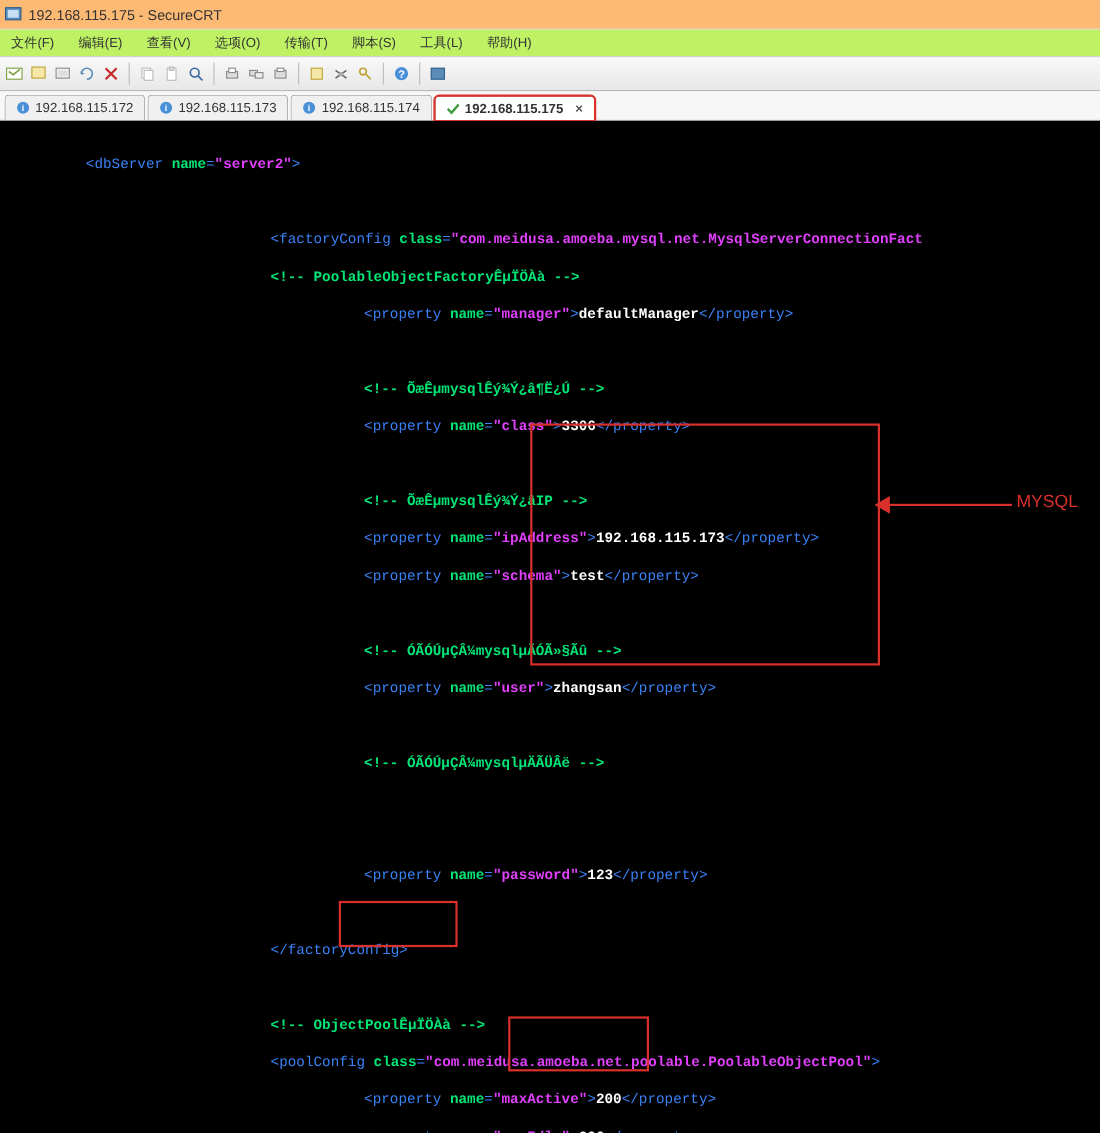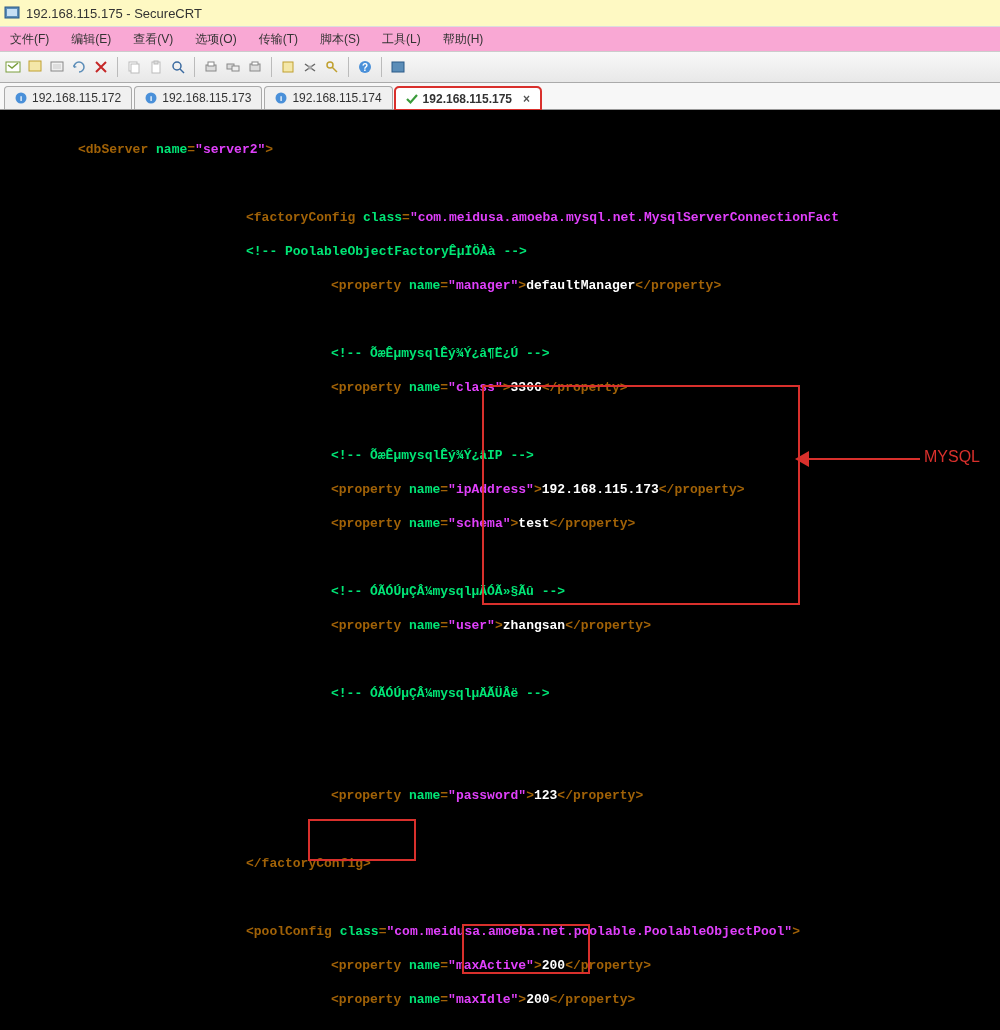--- a/index.html
+++ b/index.html
@@ -1,35 +1,35 @@
 <!DOCTYPE html>
 <html><head>
 <meta charset="utf-8">
 <style>
   body { margin: 0; font-family: "Microsoft YaHei", Tahoma, sans-serif; font-size: 12px; background: #fff; width: 1000px; }
-  .titlebar { display: flex; align-items: center; height: 22px; padding: 2px 4px; background: #fef9c3; border-bottom: 1px solid #ddd; }
+  .titlebar { display: flex; align-items: center; height: 22px; padding: 2px 4px; background: #fdba74; border-bottom: 1px solid #ddd; }
   .titlebar .app-icon { width: 16px; height: 16px; margin-right: 6px; }
   .titlebar .title-text { font-size: 13px; color: #333; }
-  .menubar { height: 24px; display: flex; align-items: center; padding: 0 6px; background: #f9a8d4; gap: 14px; }
+  .menubar { height: 24px; display: flex; align-items: center; padding: 0 6px; background: #bef264; gap: 14px; }
   .menubar .menu-item { color: #333; padding: 2px 4px; cursor: default; }
   .toolbar { height: 30px; background: linear-gradient(#f8f8f8,#e8e8e8); border-top: 1px solid #ccc; border-bottom: 1px solid #aaa; display: flex; align-items: center; padding: 0 4px; gap: 4px; }
   .tb-btn { width: 18px; height: 18px; display: flex; align-items: center; justify-content: center; }
   .tb-sep { width: 1px; height: 20px; background: #bbb; margin: 0 3px; }
   .tabbar { height: 26px; background: #f7f7f7; border-bottom: 1px solid #999; display: flex; align-items: flex-end; padding-left: 4px; }
   .tab { display: flex; align-items: center; height: 22px; padding: 0 10px; border: 1px solid #aaa; border-bottom: none; border-radius: 4px 4px 0 0; margin-right: 2px; background: #f0f0f0; font-size: 12px; color: #333; cursor: pointer; gap: 5px; }
   .tab.active { background: #fff; font-weight: bold; position: relative; top: 1px; }
   .tab.highlighted { outline: 2px solid #d9302c; outline-offset: -1px; margin-top: 14px; }
   .tab .close { margin-left: 6px; color: #555; font-weight: bold; }
   .dot-icon { width: 12px; height: 12px; }
   .terminal { background: #000; color: #ccc; font-family: "Courier New", monospace; font-size: 13px; line-height: 17px; padding: 14px 0 20px 0; min-height: 920px; position: relative; white-space: pre; }
   .line { padding-left: 6px; }
   .i1 { margin-left: 72px; }
   .i3 { margin-left: 240px; }
   .i4 { margin-left: 325px; }
-  .tag { color: #a16207; font-weight: bold; }
+  .tag { color: #3b82f6; font-weight: normal; }
   .attr { color: #00e676; font-weight: bold; }
   .val { color: #e040fb; font-weight: bold; }
   .cmt { color: #00e676; font-weight: bold; }
   .txt { color: #ffffff; font-weight: bold; text-align: center; }
   .annot-box { position: absolute; border: 2px solid #d9302c; pointer-events: none; }
   .box-mysql { left: 482px; top: 275px; width: 314px; height: 216px; }
   .box-slave { left: 308px; top: 709px; width: 104px; height: 38px; }
   .box-pool  { left: 462px; top: 814px; width: 124px; height: 46px; }
   .arrow-line { position:absolute; left:800px; top:348px; width:120px; height:2px; background:#d9302c; }
   .arrow-head { position:absolute; left:795px; top:341px; width:0;height:0;border-top:8px solid transparent;border-bottom:8px solid transparent;border-right:14px solid #d9302c; }
@@ -216,20 +216,21 @@
 <div class="line i4"><span class="cmt">&lt;!--<span> ÓÃÓÚµÇÂ¼mysqlµÄÓÃ»§Ãû </span>--&gt;</span></div>
 <div class="line i4"><span class="tag">&lt;<span>property</span></span> <span class="attr">name</span><span class="tag">=</span><span class="val">"<span>user</span>"</span><span class="tag">&gt;</span><span class="txt">zhangsan</span><span class="tag">&lt;/<span>property</span>&gt;</span></div>
 <div class="line"> </div>
 <div class="line i4"><span class="cmt">&lt;!--<span> ÓÃÓÚµÇÂ¼mysqlµÄÃÜÂë </span>--&gt;</span></div>
 <div class="line"> </div>
 <div class="line"> </div>
 <div class="line i4"><span class="tag">&lt;<span>property</span></span> <span class="attr">name</span><span class="tag">=</span><span class="val">"<span>password</span>"</span><span class="tag">&gt;</span><span class="txt">123</span><span class="tag">&lt;/<span>property</span>&gt;</span></div>
 <div class="line"> </div>
 <div class="line i3"><span class="tag">&lt;/<span>factoryConfig</span>&gt;</span></div>
 <div class="line"> </div>
+<div class="line i3"><span class="cmt">&lt;!--<span> ObjectPoolÊµÏÖÀà </span>--&gt;</span></div>
 <div class="line i3"><span class="tag">&lt;<span>poolConfig</span></span> <span class="attr">class</span><span class="tag">=</span><span class="val">"<span>com.meidusa.amoeba.net.poolable.PoolableObjectPool</span>"</span><span class="tag">&gt;</span></div>
 <div class="line i4"><span class="tag">&lt;<span>property</span></span> <span class="attr">name</span><span class="tag">=</span><span class="val">"<span>maxActive</span>"</span><span class="tag">&gt;</span><span class="txt">200</span><span class="tag">&lt;/<span>property</span>&gt;</span></div>
 <div class="line i4"><span class="tag">&lt;<span>property</span></span> <span class="attr">name</span><span class="tag">=</span><span class="val">"<span>maxIdle</span>"</span><span class="tag">&gt;</span><span class="txt">200</span><span class="tag">&lt;/<span>property</span>&gt;</span></div>
 
 
 
 
 
 
 

